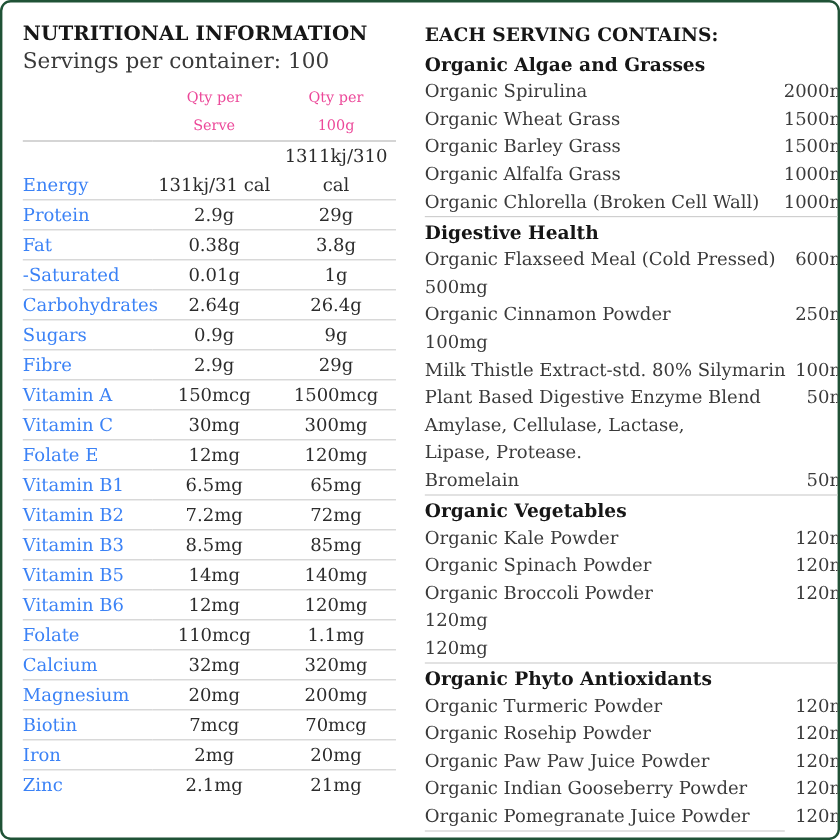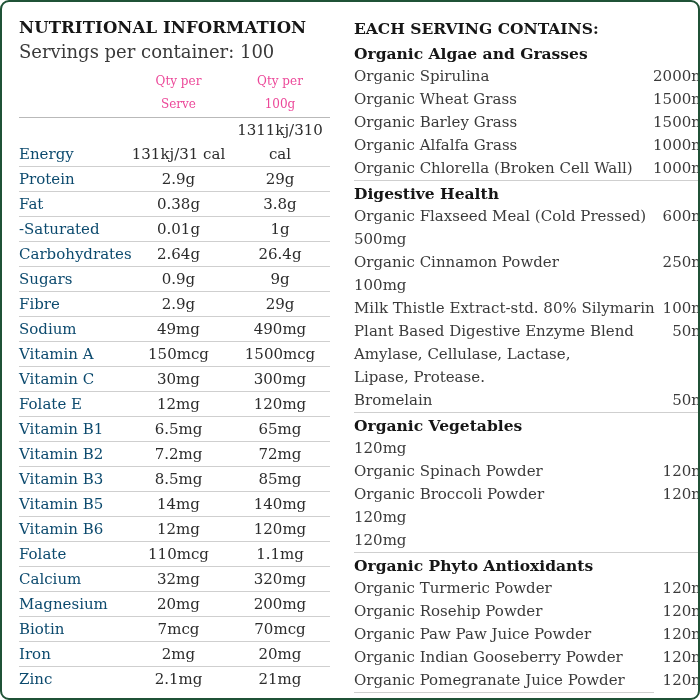--- a/index.html
+++ b/index.html
@@ -81,21 +81,21 @@
   .val-col-2 { width: 100px; }
 
   .data-row td {
     border-top: 1px solid #cfcfcf;
     height: 24px;
     font-size: 15px;
     color: #2c2c2c;
     line-height: 24px;
   }
   .data-row.first-data td { border-top: 1.5px solid #b9b9b9; }
-  .data-row td.rname { text-align: left; color: #0c4a6e; }
+  .data-row td.rname { text-align: left; color: #3b82f6; }
   .data-row td.rval  { text-align: center; color: #2c2c2c; }
 
   
   .rt-title {
     font-family: "DejaVu Serif", "Liberation Serif", serif;
     font-weight: bold;
     font-size: 15.5px;
     color: #161616;
     line-height: 21px;
     margin-bottom: 2px;
@@ -190,25 +190,20 @@
               <td class="rname">Sugars</td>
               <td class="rval">0.9g</td>
               <td class="rval">9g</td>
             </tr>
             <tr class="data-row">
               <td class="rname">Fibre</td>
               <td class="rval">2.9g</td>
               <td class="rval">29g</td>
             </tr>
             <tr class="data-row">
-              <td class="rname">Sodium</td>
-              <td class="rval">49mg</td>
-              <td class="rval">490mg</td>
-            </tr>
-            <tr class="data-row">
               <td class="rname">Vitamin A</td>
               <td class="rval">150mcg</td>
               <td class="rval">1500mcg</td>
             </tr>
             <tr class="data-row">
               <td class="rname">Vitamin C</td>
               <td class="rval">30mg</td>
               <td class="rval">300mg</td>
             </tr>
             <tr class="data-row">
@@ -335,20 +330,21 @@
               <span class="ing-amt"></span>
             </div>
             <div class="ing-row">
               <span class="ing-name">Bromelain</span>
               <span class="ing-amt">50mg</span>
             </div>
           </div>
           <div class="ing-section">
             <div class="ing-head">Organic Vegetables</div>
             <div class="ing-row">
+              <span class="ing-name">Organic Kale Powder</span>
               <span class="ing-amt">120mg</span>
             </div>
             <div class="ing-row">
               <span class="ing-name">Organic Spinach Powder</span>
               <span class="ing-amt">120mg</span>
             </div>
             <div class="ing-row">
               <span class="ing-name">Organic Broccoli Powder</span>
               <span class="ing-amt">120mg</span>
             </div>

